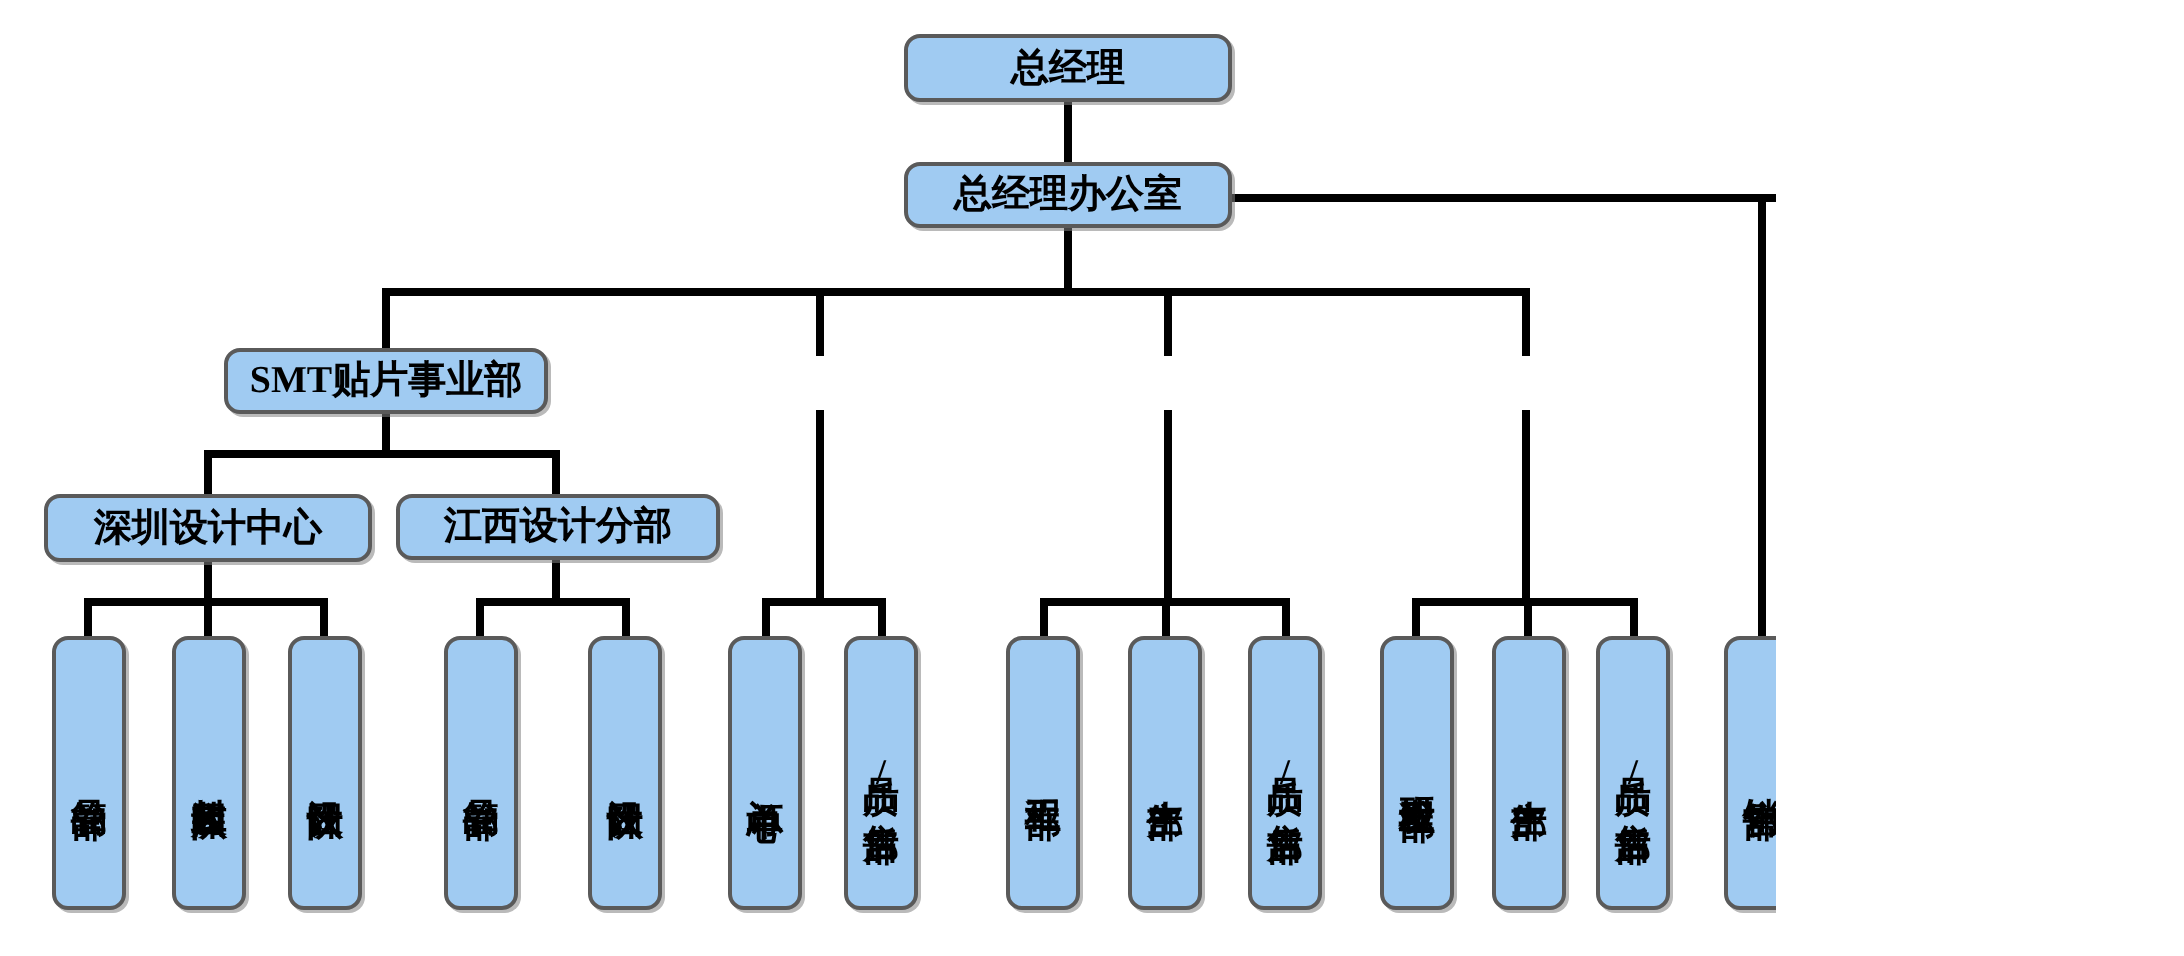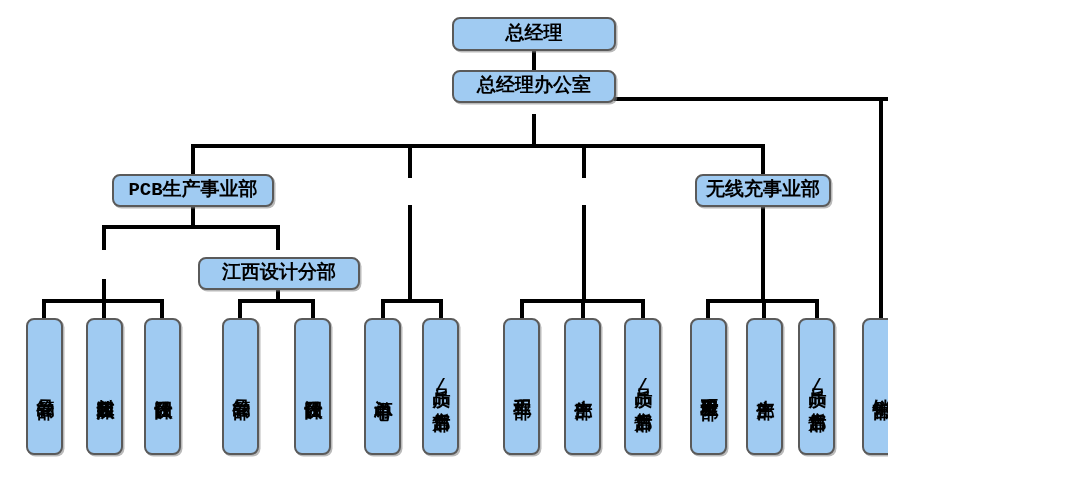--- a/index.html
+++ b/index.html
@@ -1,21 +1,21 @@
 <!DOCTYPE html>
 <html style="--background: #ffffff; --node-fill: #a0cbf2; --node-border: #5a5a5a; --connector: #000000; --text: #000000;"><head>
 <meta charset="utf-8">
 <style>
   html,body{margin:0;padding:0;background:#fff;}
   #stage{
     position:relative;
     width:888px;height:478px;
     background:var(--background,#ffffff);
     overflow:hidden;
-    font-family:Liberation Mono, monospace;
+    font-family:Liberation Serif, serif;
   }
   #wires{position:absolute;left:0;top:0;}
   .node{
     position:absolute;
     box-sizing:border-box;
     background:var(--node-fill,#a0cbf2);
     border:2px solid var(--node-border,#5a5a5a);
     border-radius:8px;
     box-shadow:1.5px 1.5px 0 rgba(130,130,130,.55);
     color:var(--text,#000);
@@ -83,24 +83,24 @@
     <line x1="643" y1="299" x2="643" y2="322"></line>
 
     <line x1="763" y1="205" x2="763" y2="303"></line>
     <line x1="708" y1="301" x2="817" y2="301"></line>
     <line x1="708" y1="299" x2="708" y2="322"></line>
     <line x1="764" y1="299" x2="764" y2="322"></line>
     <line x1="817" y1="299" x2="817" y2="322"></line>
   </svg>
 
   <div class="node h" style="left:452px;top:17px;width:164px;height:34px">总经理</div>
-  <div class="node h" style="left:452px;top:70px;width:164px;height:33px">总经理办公室</div>
-  <div class="node h" style="left:112px;top:174px;width:162px;height:33px">PCB生产事业部</div>
-  <div class="node h" style="left:695px;top:174px;width:136px;height:33px">无线充事业部</div>
-  <div class="node h" style="left:198px;top:257px;width:162px;height:33px">江西设计分部</div>
+  <div class="node h" style="left:452px;top:81px;width:164px;height:33px">总经理办公室</div>
+  <div class="node h" style="left:112px;top:174px;width:162px;height:33px">SMT贴片事业部</div>
+  <div class="node h" style="left:22px;top:247px;width:164px;height:34px">深圳设计中心</div>
+  <div class="node h" style="left:198px;top:247px;width:162px;height:33px">江西设计分部</div>
 
   <div class="node v" style="left:26px;top:318px;width:37px;height:137px">品管部</div>
   <div class="node v" style="left:86px;top:318px;width:37px;height:137px">封装库团队</div>
   <div class="node v" style="left:144px;top:318px;width:37px;height:137px">设计团队</div>
   <div class="node v" style="left:222px;top:318px;width:37px;height:137px">品管部</div>
   <div class="node v" style="left:294px;top:318px;width:37px;height:137px">设计团队</div>
   <div class="node v" style="left:364px;top:318px;width:37px;height:137px">订单中心</div>
   <div class="node v" style="left:422px;top:318px;width:37px;height:137px">品质/售后部</div>
   <div class="node v" style="left:503px;top:318px;width:37px;height:137px">工程部</div>
   <div class="node v" style="left:564px;top:318px;width:37px;height:137px">生产部</div>

